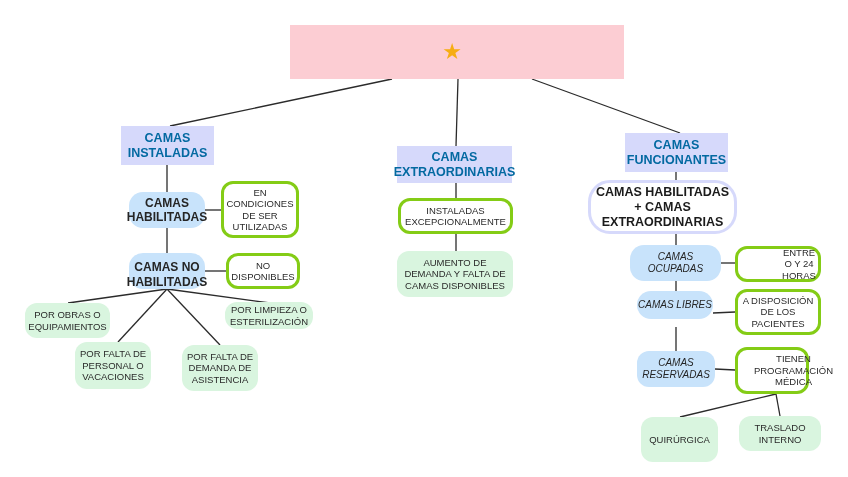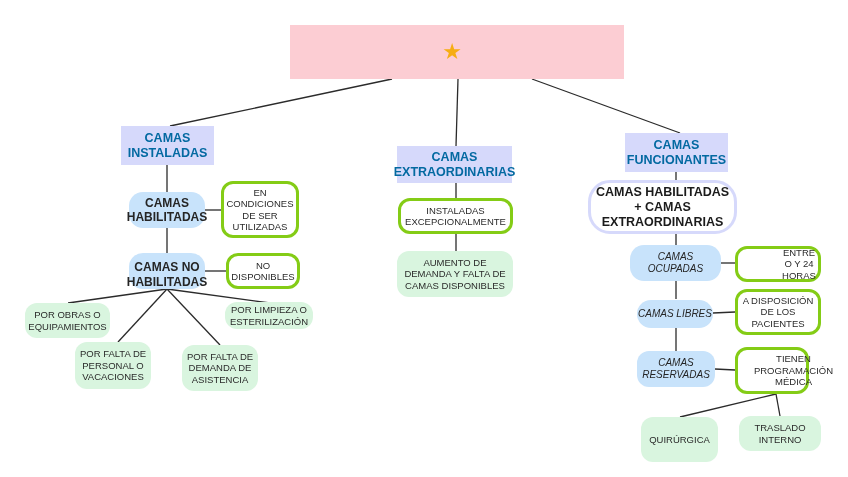--- a/index.html
+++ b/index.html
@@ -119,21 +119,21 @@
 </div>
 <div class="node outline-lav" style="left:588px;top:180px;width:149px;height:54px;">
   <span>CAMAS HABILITADAS + CAMAS EXTRAORDINARIAS</span>
 </div>
 <div class="node pill-blue light" style="left:630px;top:245px;width:91px;height:36px;">
   <span>CAMAS OCUPADAS</span>
 </div>
 <div class="node outline-blue" style="left:735px;top:246px;width:86px;height:36px;padding-left:44px;">
   <span>ENTRE O Y 24 HORAS</span>
 </div>
-<div class="node pill-blue light" style="left:637px;top:300px;width:76px;height:28px;">
+<div class="node pill-blue light" style="left:637px;top:291px;width:76px;height:28px;">
   <span>CAMAS LIBRES</span>
 </div>
 <div class="node outline-blue" style="left:735px;top:289px;width:86px;height:46px;">
   <span>A DISPOSICIÓN DE LOS PACIENTES</span>
 </div>
 <div class="node pill-blue light" style="left:637px;top:351px;width:78px;height:36px;border-radius:12px;">
   <span>CAMAS RESERVADAS</span>
 </div>
 <div class="node outline-blue" style="left:735px;top:347px;width:74px;height:47px;padding-left:45px;">
   <span>TIENEN PROGRAMACIÓN MÉDICA</span>

